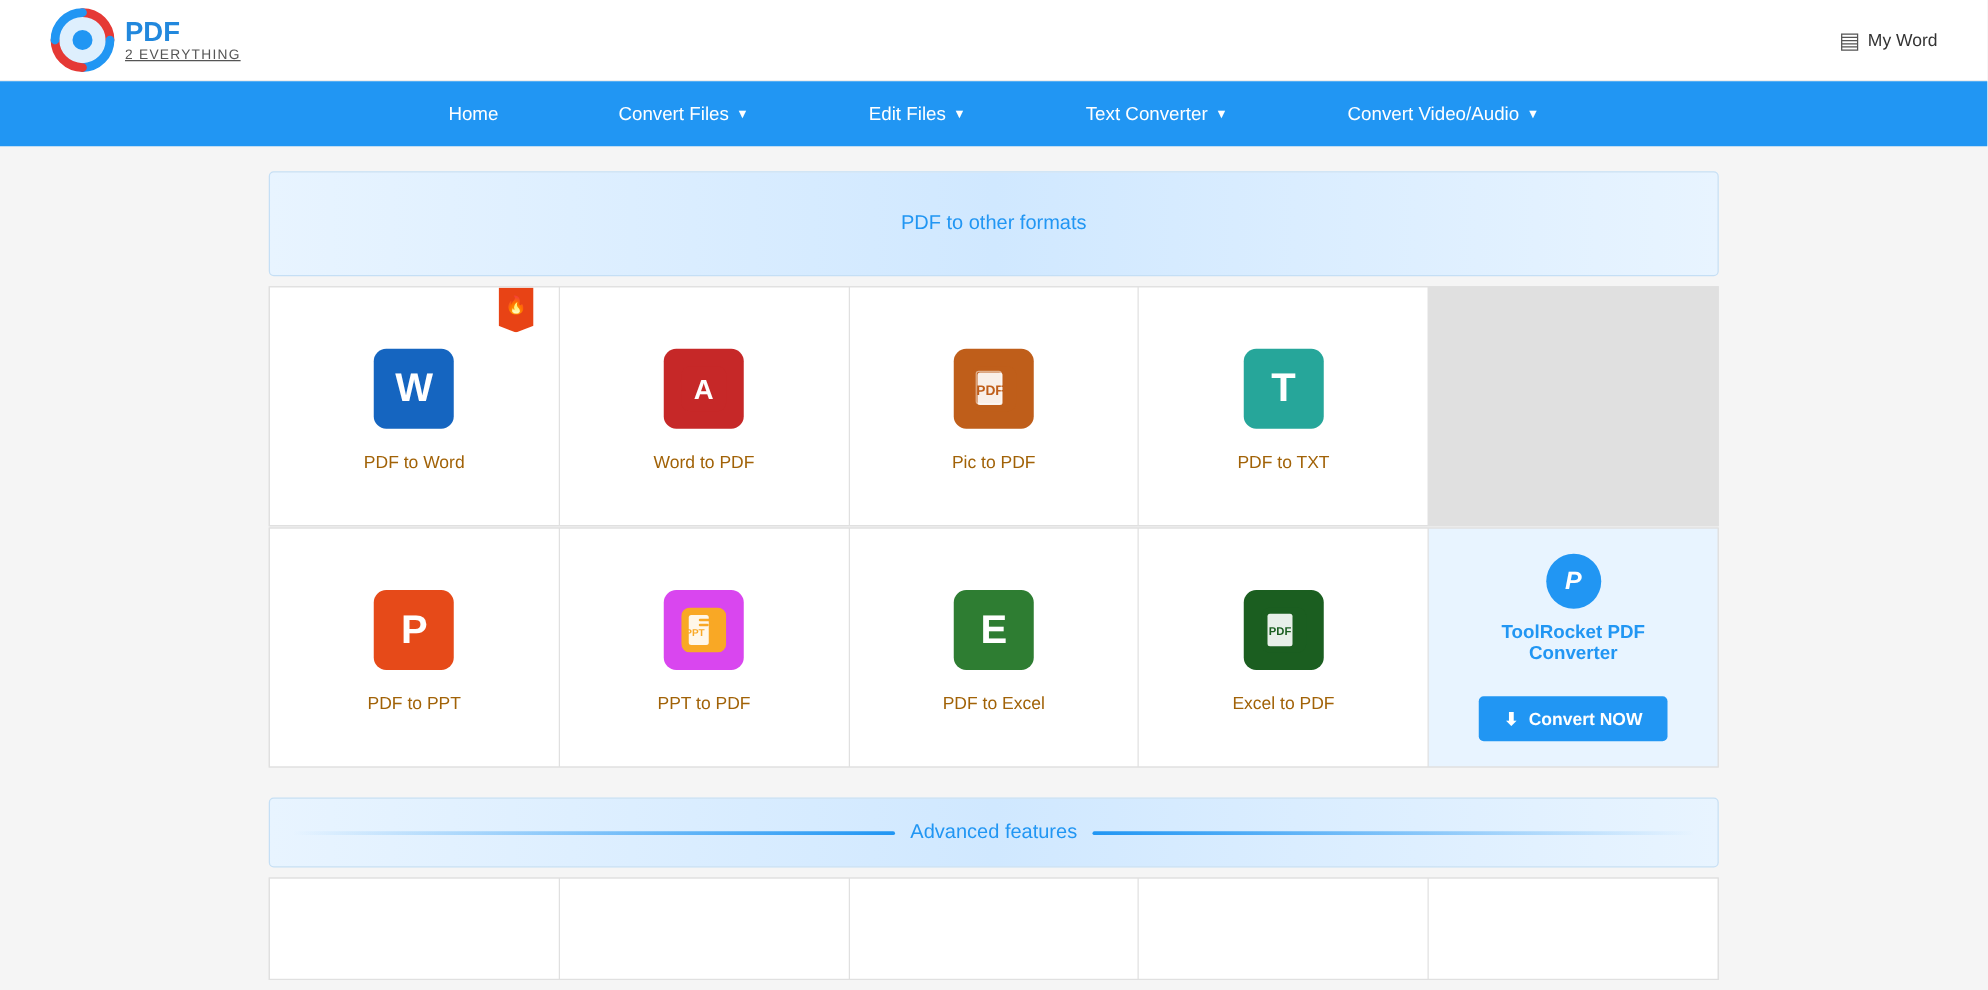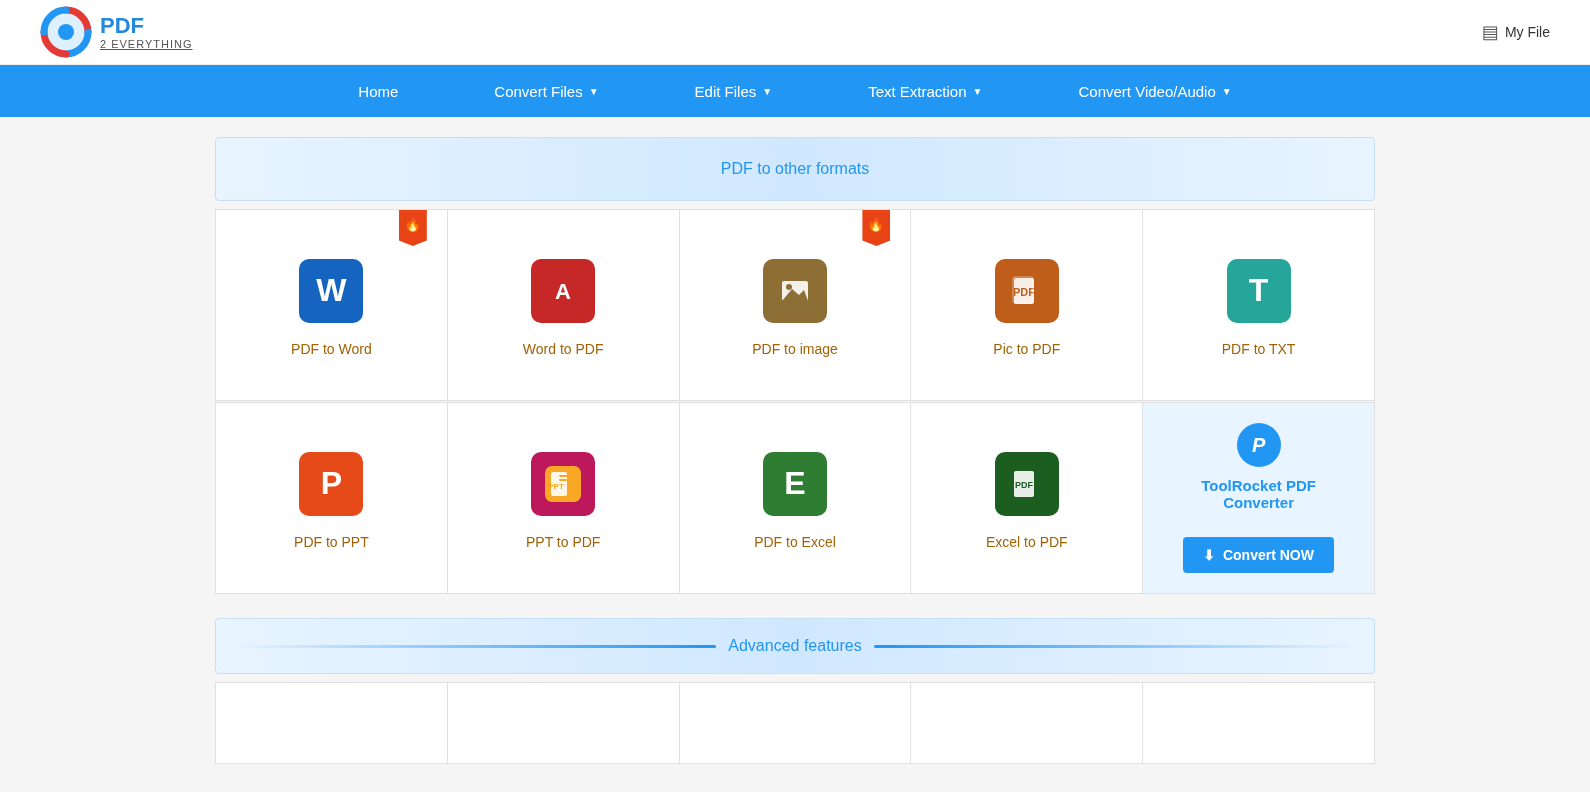--- a/index.html
+++ b/index.html
@@ -88,21 +88,21 @@
       margin: 0 auto;
       padding: 20px 0 40px;
     }
 
     
     .section-header {
       background: linear-gradient(to right, #e8f4ff, #d0e8ff, #e8f4ff);
       border: 1px solid #c5dff5;
       border-radius: 4px;
       text-align: center;
-      padding: 22px;
+      padding: 32px;
       margin-bottom: 8px;
     }
     .section-header span {
       color: #2196f3;
       font-size: 16px;
       font-weight: 500;
     }
 
     
     .tool-grid {
@@ -266,38 +266,38 @@
       <path d="M4 26 A22 22 0 0 1 26 4" stroke="#2196f3" stroke-width="7" fill="none" stroke-linecap="round"></path>
       <circle cx="26" cy="26" r="8" fill="#2196f3"></circle>
     </svg>
     <div class="logo-text">
       <span class="logo-pdf">PDF</span>
       <span class="logo-2every">2 EVERYTHING</span>
     </div>
   </div>
   <button class="my-file-btn">
     <span class="file-icon">▤</span>
-    <span>My File</span>
+    <span>My Word</span>
   </button>
 </div>
 
 <nav>
   <a class="nav-item">
     <span>Home</span>
   </a>
   <a class="nav-item">
     <span>Convert Files</span>
     <span class="nav-arrow">▼</span>
   </a>
   <a class="nav-item">
     <span>Edit Files</span>
     <span class="nav-arrow">▼</span>
   </a>
   <a class="nav-item">
-    <span>Text Extraction</span>
+    <span>Text Converter</span>
     <span class="nav-arrow">▼</span>
   </a>
   <a class="nav-item">
     <span>Convert Video/Audio</span>
     <span class="nav-arrow">▼</span>
   </a>
 </nav>
 
 <div class="main">
 
@@ -316,32 +316,20 @@
     <div class="tool-card">
       <div class="tool-icon" style="background:#c62828; font-size:24px;">
         <svg width="36" height="36" viewBox="0 0 36 36" fill="none">
           <rect width="36" height="36" rx="7" fill="#c62828"></rect>
           <text x="18" y="26" text-anchor="middle" fill="white" font-size="22" font-weight="bold" font-family="Arial">A</text>
         </svg>
       </div>
       <span class="tool-label">Word to PDF</span>
     </div>
 
-    <div class="tool-card">
-      <div class="bookmark-badge"></div>
-      <div class="tool-icon" style="background:#8d6e35;">
-        <svg width="36" height="36" viewBox="0 0 36 36">
-          <rect width="36" height="36" rx="7" fill="#8d6e35"></rect>
-          <rect x="5" y="8" width="26" height="20" rx="2" fill="white" opacity="0.9"></rect>
-          <circle cx="12" cy="14" r="3" fill="#8d6e35"></circle>
-          <polygon points="5,28 15,16 22,22 27,17 31,28" fill="#8d6e35"></polygon>
-        </svg>
-      </div>
-      <span class="tool-label">PDF to image</span>
-    </div>
 
     <div class="tool-card">
       <div class="tool-icon" style="background:#bf5e1a;">
         <svg width="36" height="36" viewBox="0 0 36 36">
           <rect width="36" height="36" rx="7" fill="#bf5e1a"></rect>
           <rect x="5" y="5" width="20" height="26" rx="2" fill="white" opacity="0.9"></rect>
           <text x="15" y="23" text-anchor="middle" fill="#bf5e1a" font-size="11" font-weight="bold" font-family="Arial">PDF</text>
           <rect x="4" y="4" width="20" height="26" rx="2" fill="none" stroke="white" stroke-width="1" opacity="0.5"></rect>
         </svg>
       </div>
@@ -355,21 +343,21 @@
   </div>
 
   <div class="tool-grid">
 
     <div class="tool-card">
       <div class="tool-icon" style="background:#e64a19;">P</div>
       <span class="tool-label">PDF to PPT</span>
     </div>
 
     <div class="tool-card">
-      <div class="tool-icon" style="background:#be185d;">
+      <div class="tool-icon" style="background:#d946ef;">
         <svg width="36" height="36" viewBox="0 0 36 36">
           <rect width="36" height="36" rx="7" fill="#f9a825"></rect>
           <rect x="6" y="6" width="16" height="24" rx="2" fill="white" opacity="0.9"></rect>
           <rect x="14" y="9" width="12" height="2" rx="1" fill="#f9a825"></rect>
           <rect x="14" y="13" width="8" height="2" rx="1" fill="#f9a825"></rect>
           <text x="11" y="23" text-anchor="middle" fill="#f9a825" font-size="8" font-weight="bold" font-family="Arial">PPT</text>
         </svg>
       </div>
       <span class="tool-label">PPT to PDF</span>
     </div>

